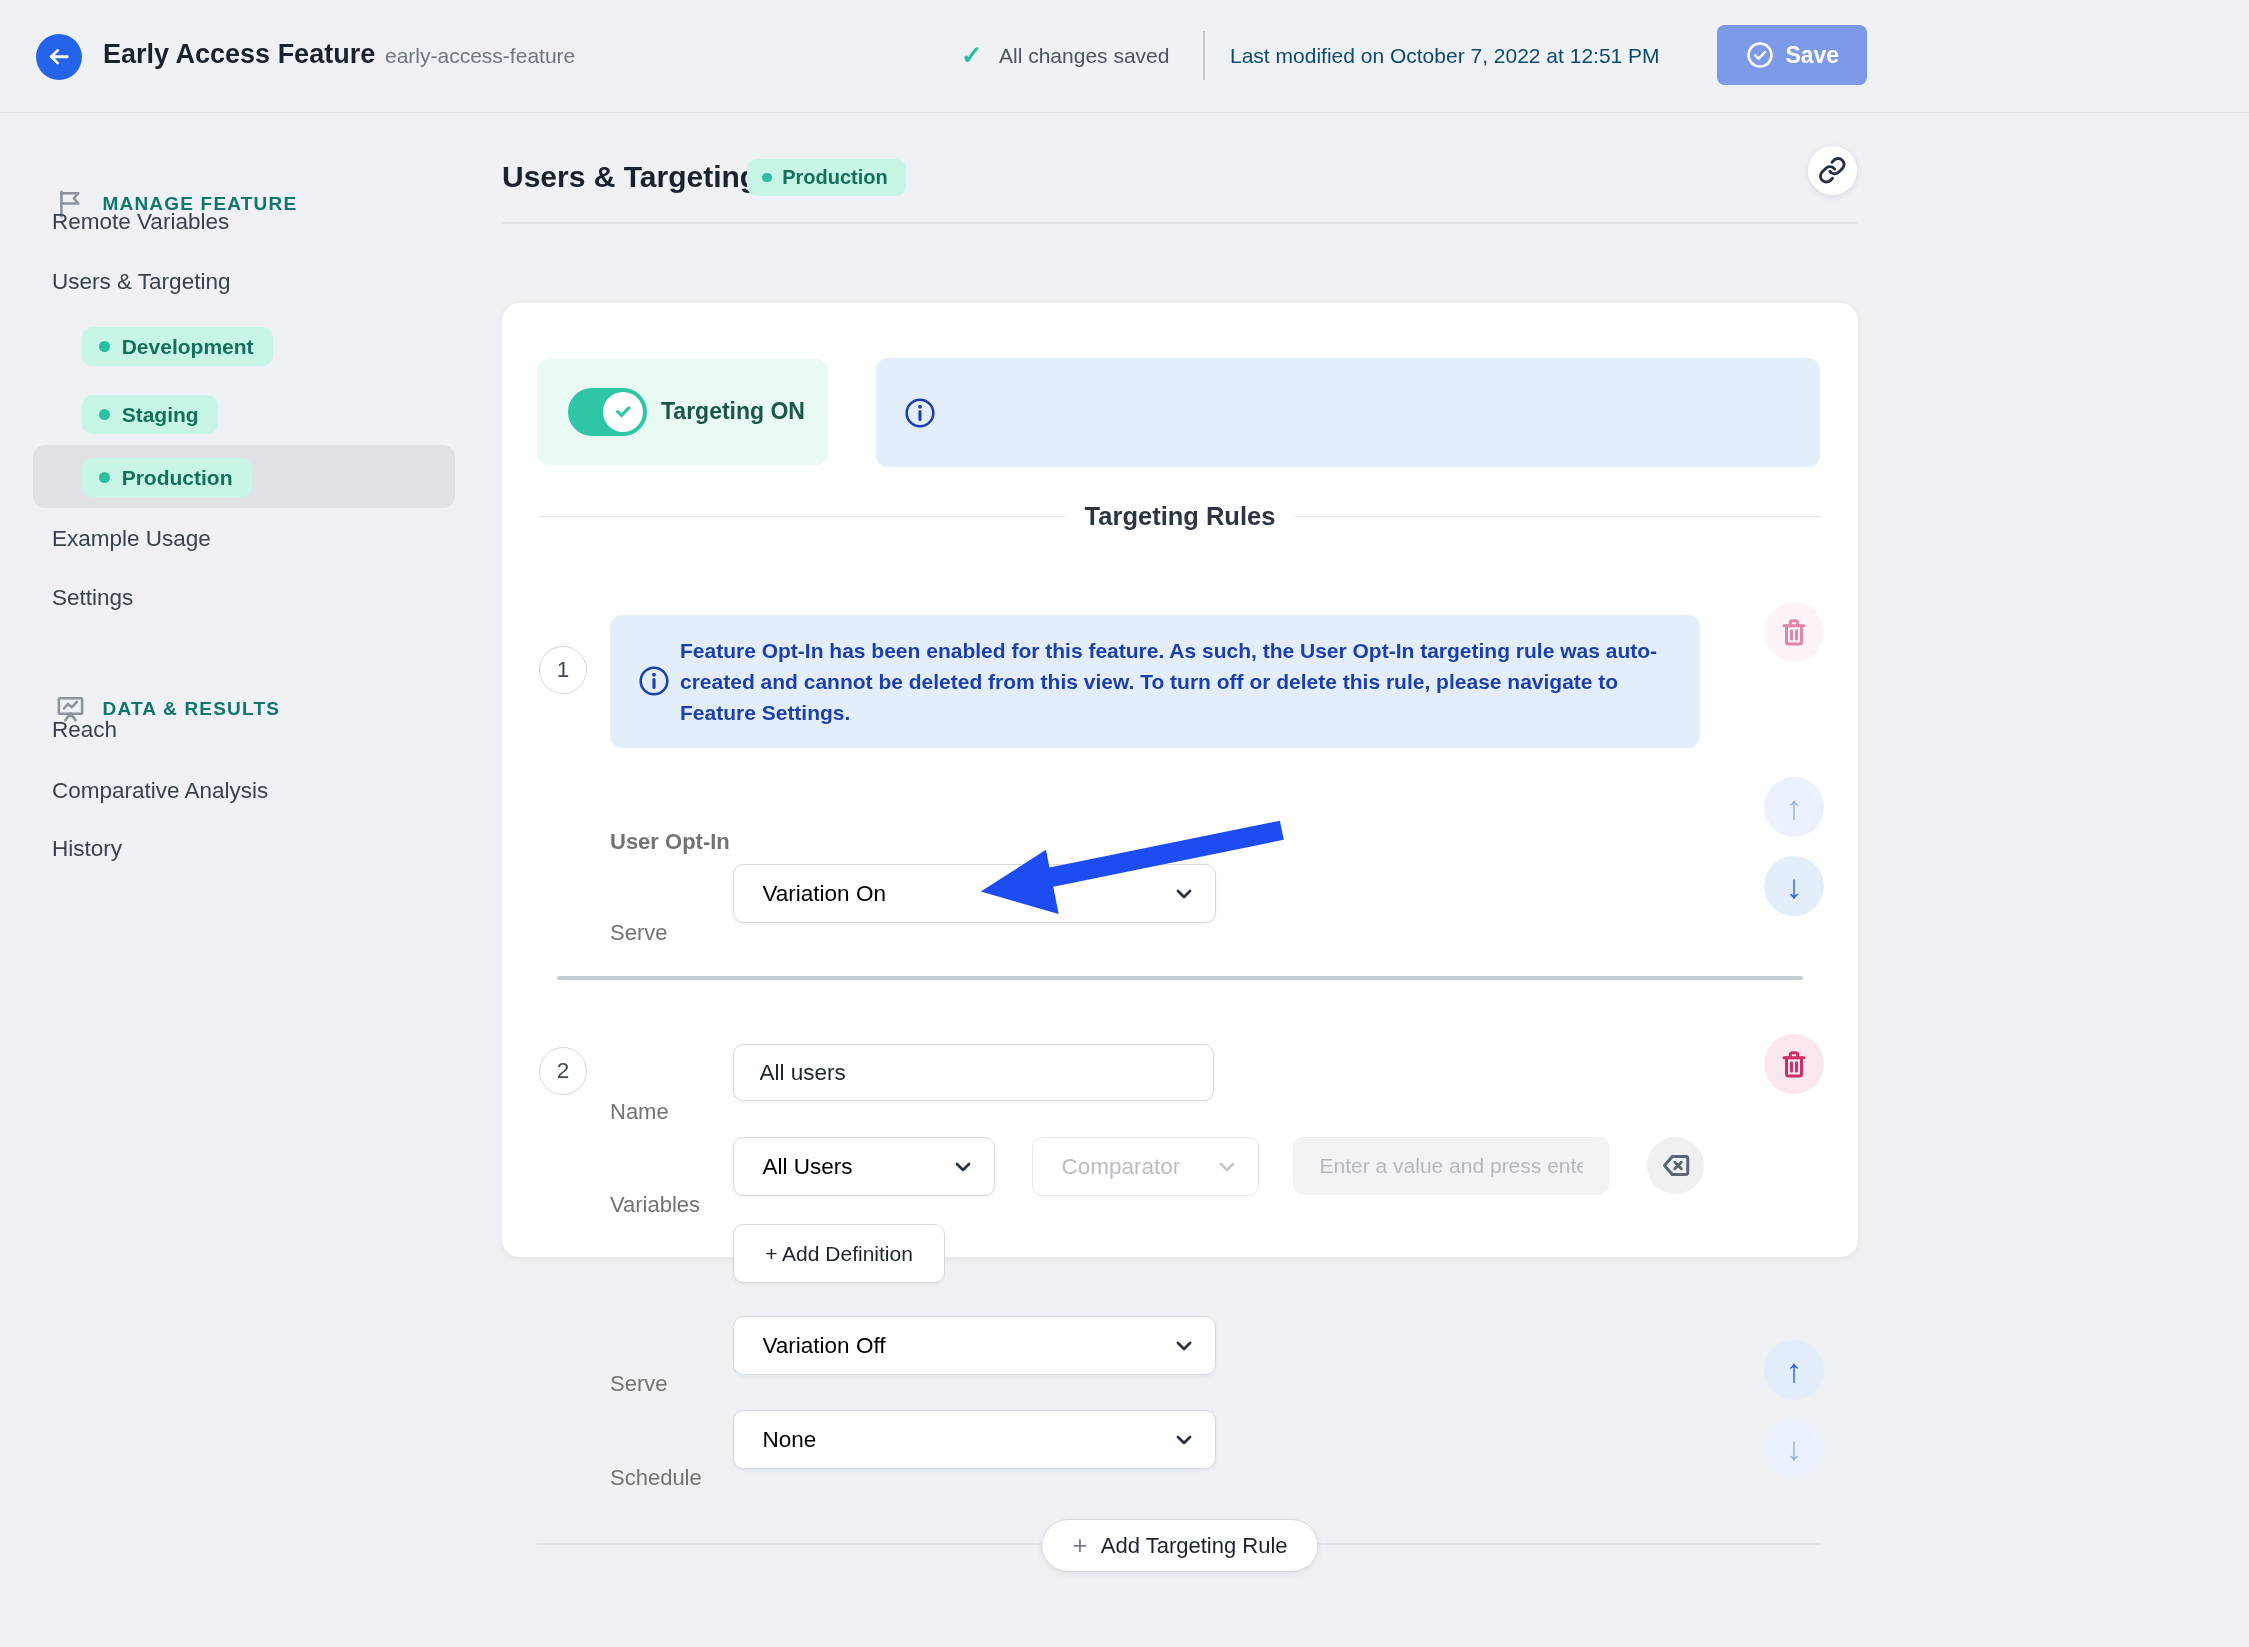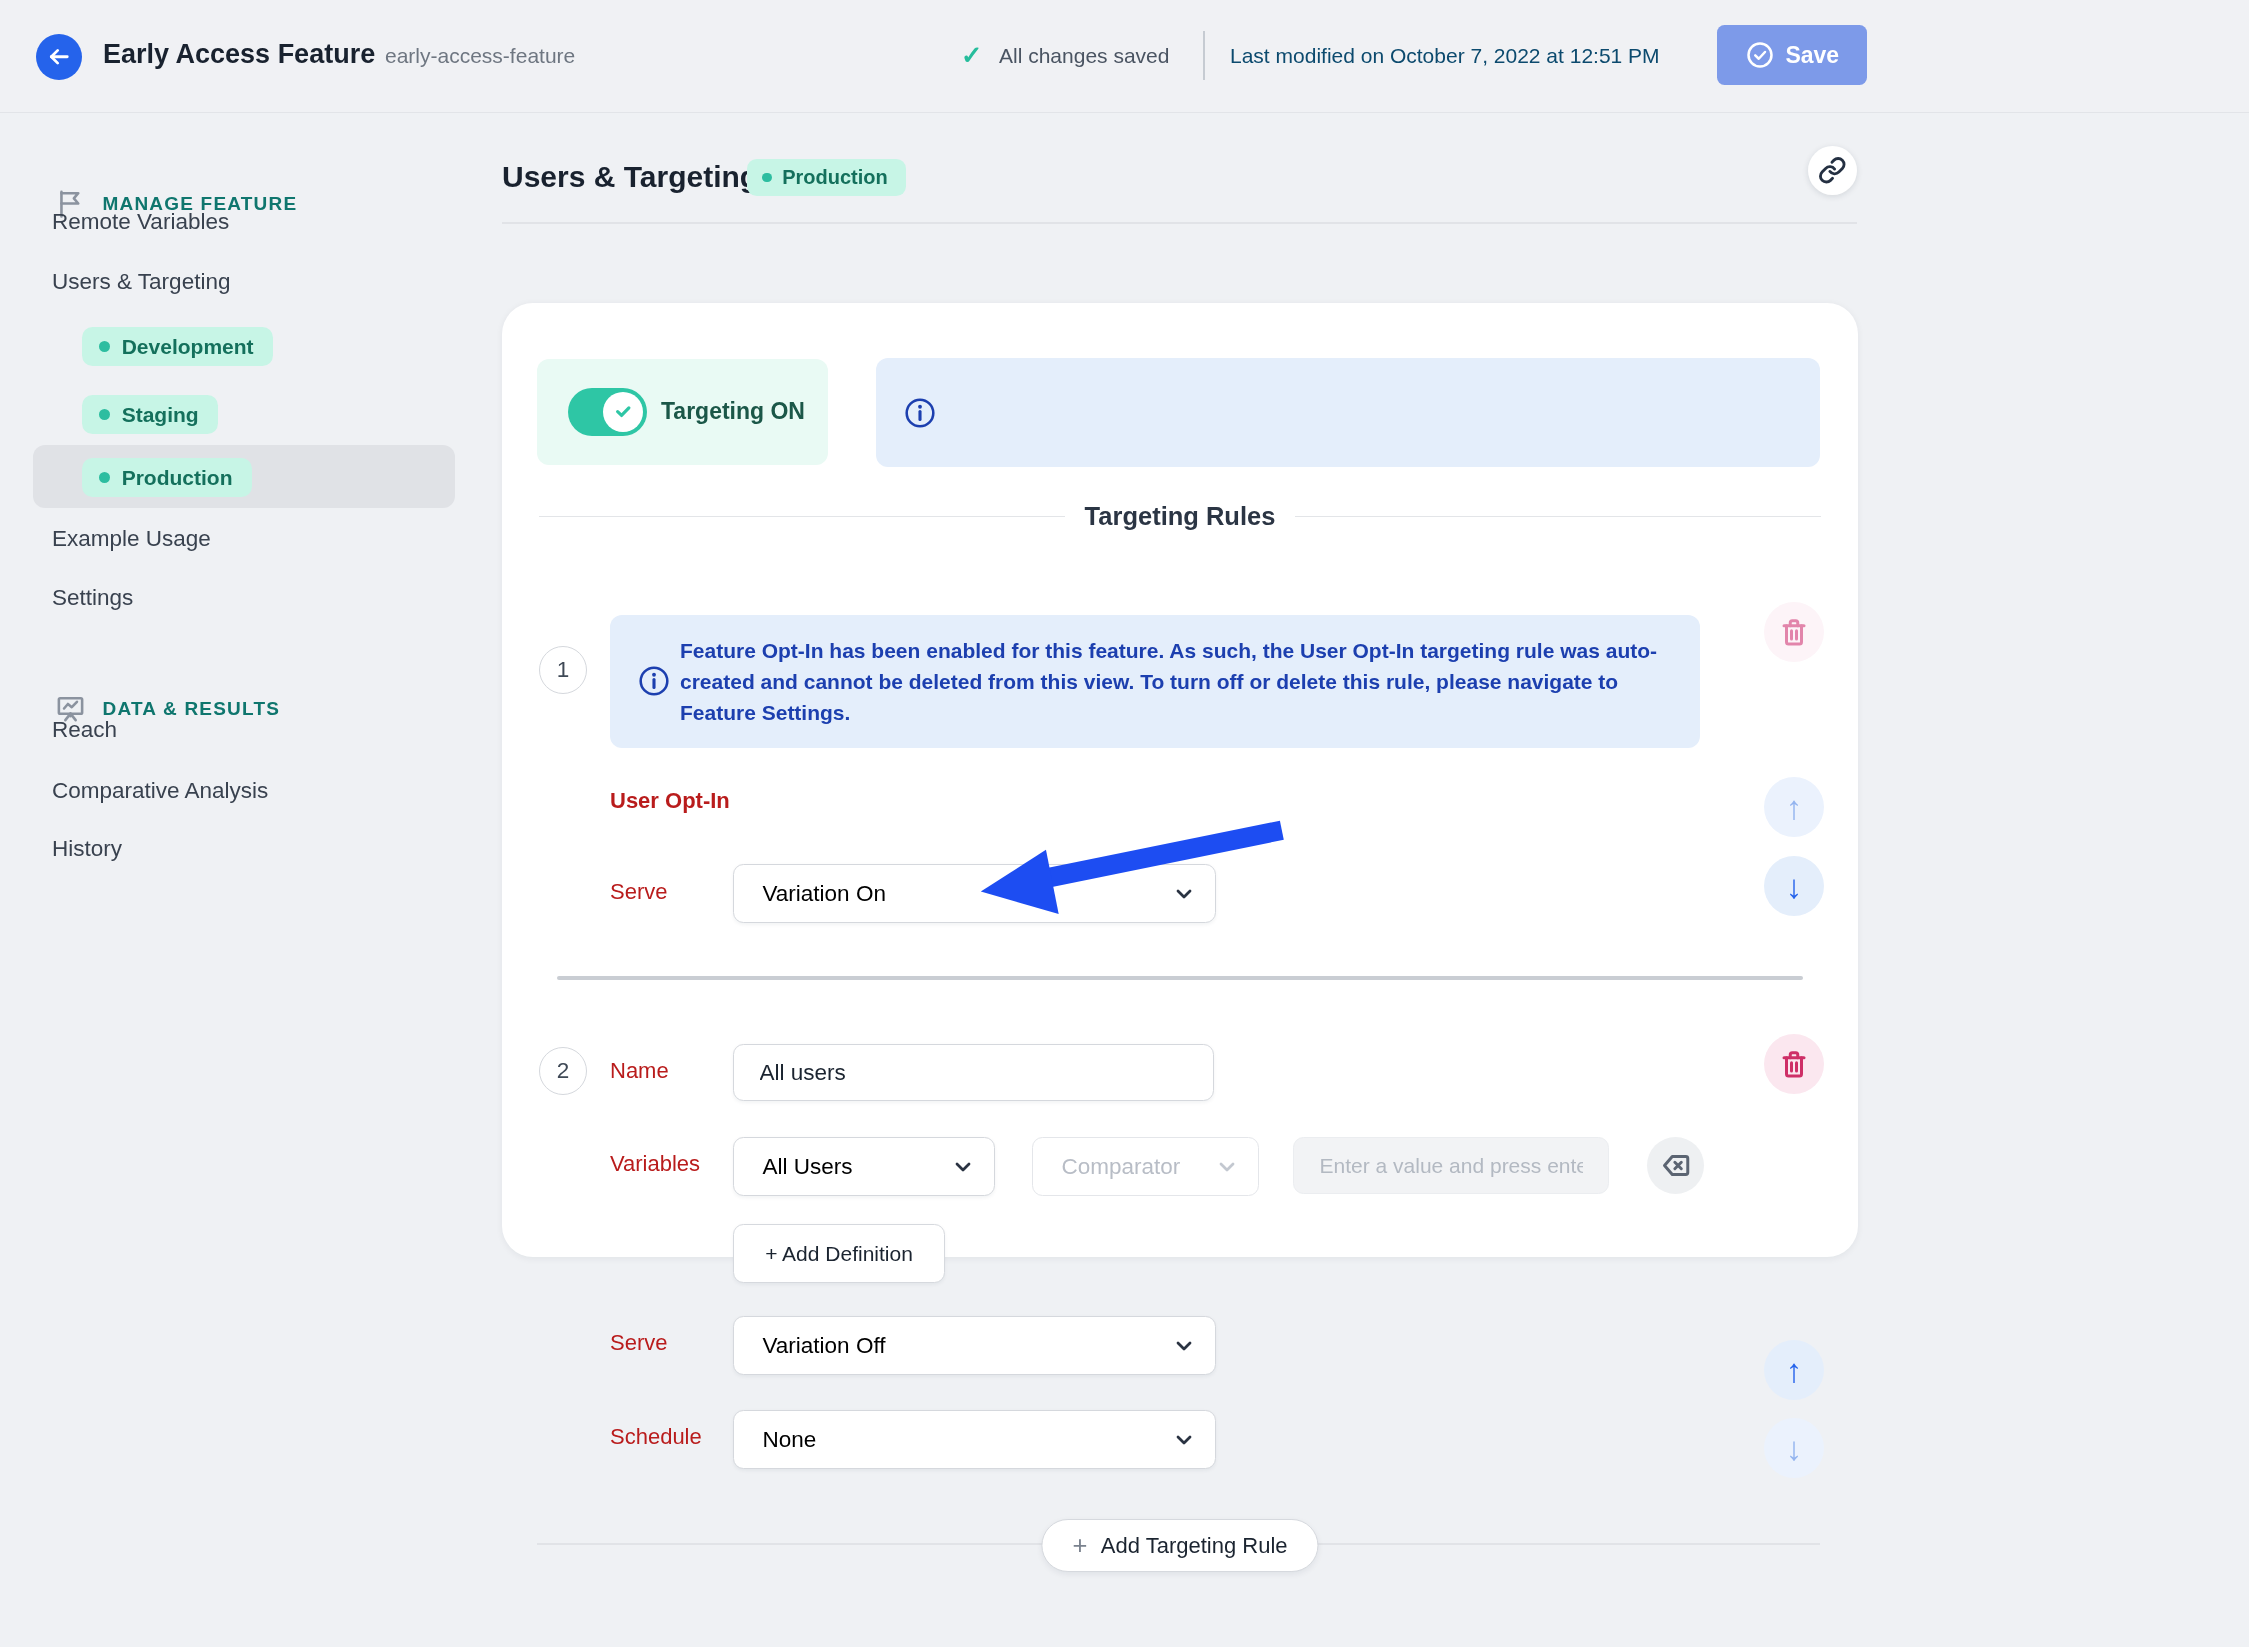--- a/index.html
+++ b/index.html
@@ -27,33 +27,33 @@
   .env-badge .dot{width:11.2px;height:11.2px;border-radius:50%;background:#2dbda0;}
   .env-badge .t{font-size:21px;font-weight:700;color:#14705c;}
   
   .page-title{position:absolute;left:502px;top:178px;transform:translateY(-54%);font-size:30px;font-weight:700;color:#19222f;}
   .title-badge{position:absolute;left:747px;top:159px;height:37px;display:flex;align-items:center;gap:10.5px;background:#c7f5e6;border-radius:9.7px;padding:0 18px 0 15px;}
   .title-badge .dot{width:9.7px;height:9.7px;border-radius:50%;background:#2dbda0;}
   .title-badge .t{font-size:20px;font-weight:600;color:#14705c;}
   .link-btn{position:absolute;left:1808px;top:146px;width:49px;height:49px;border-radius:50%;background:#fff;box-shadow:0 1.5px 6px rgba(20,30,50,.12);display:flex;align-items:center;justify-content:center;cursor:pointer;}
   .head-divider{position:absolute;left:502px;top:222px;width:1355px;height:1.5px;background:#e1e3e7;}
   
-  .card{position:absolute;left:502px;top:303px;width:1356px;height:954px;background:#fff;border-radius:31px;box-shadow:0 1.5px 7.5px rgba(25,35,55,.06);}
+  .card{position:absolute;left:502px;top:303px;width:1356px;height:954px;background:#fff;border-radius:18px;box-shadow:0 1.5px 7.5px rgba(25,35,55,.06);}
   .toggle-card{position:absolute;left:35px;top:56px;width:291px;height:106px;background:#e9faf4;border-radius:12px;}
   .toggle{position:absolute;left:31px;top:29px;width:79px;height:48px;border-radius:24px;background:#2ec6a5;cursor:pointer;}
   .knob{position:absolute;right:3.7px;top:3.7px;width:40px;height:40px;border-radius:50%;background:#fff;display:flex;align-items:center;justify-content:center;}
   .toggle-lab{position:absolute;left:124px;top:52px;transform:translateY(-50%);font-size:23px;font-weight:700;color:#1b5748;}
   .info-box{position:absolute;background:#e4eefb;border-radius:12px;display:flex;}
   .info-ic{position:absolute;}
   .info-tx{font-size:21px;font-weight:600;color:#1c3faf;line-height:31px;}
   .rules-head{position:absolute;left:37px;top:199px;width:1282px;display:flex;align-items:center;gap:19.5px;}
   .rules-head .ln{flex:1;height:1.5px;background:#e3e5e8;}
   .rules-head .t{font-size:25.5px;font-weight:700;color:#2b3544;}
   .num-circle{position:absolute;left:37px;width:46px;height:46px;border-radius:50%;background:#fff;border:1.5px solid #d5d8dd;display:flex;align-items:center;justify-content:center;font-size:22.5px;color:#3f4956;}
-  .lbl{position:absolute;left:108px;transform:translateY(-50%);font-size:22px;color:#b91c1c;white-space:nowrap;}
+  .lbl{position:absolute;left:108px;transform:translateY(-50%);font-size:22px;color:#737373;white-space:nowrap;margin-top:41px;}
   .dd{position:absolute;height:57px;background:#fff;border:1.5px solid #d5d8dd;border-radius:10.5px;box-shadow:0 1.5px 3.7px rgba(20,30,50,.05);display:flex;align-items:center;cursor:pointer;}
   .dd .v{margin-left:28.5px;font-size:22.5px;color:#000000;}
   .dd .chev{position:absolute;right:19.5px;top:50%;transform:translateY(-50%);display:flex;}
   .dd.disabled{border-color:#e4e6ea;box-shadow:none;cursor:default;}
   .dd.disabled .v{color:#b8bdc6;}
   .txt-input{position:absolute;height:57px;background:#fff;border:1.5px solid #d5d8dd;border-radius:10.5px;box-shadow:0 1.5px 3.7px rgba(20,30,50,.05);font-size:22.5px;color:#1b2430;padding:0 25.5px;box-sizing:border-box;font-family:"Liberation Sans",sans-serif;outline:none;}
   .txt-input.disabled{background:#f2f3f5;border-color:#ebedf0;box-shadow:none;}
   .txt-input::placeholder{color:#b3b9c2;font-size:21px;}
   .round-btn{position:absolute;width:60px;height:60px;border-radius:50%;display:flex;align-items:center;justify-content:center;cursor:pointer;}
   .arrow-glyph{font-size:33px;font-weight:400;line-height:1;}

